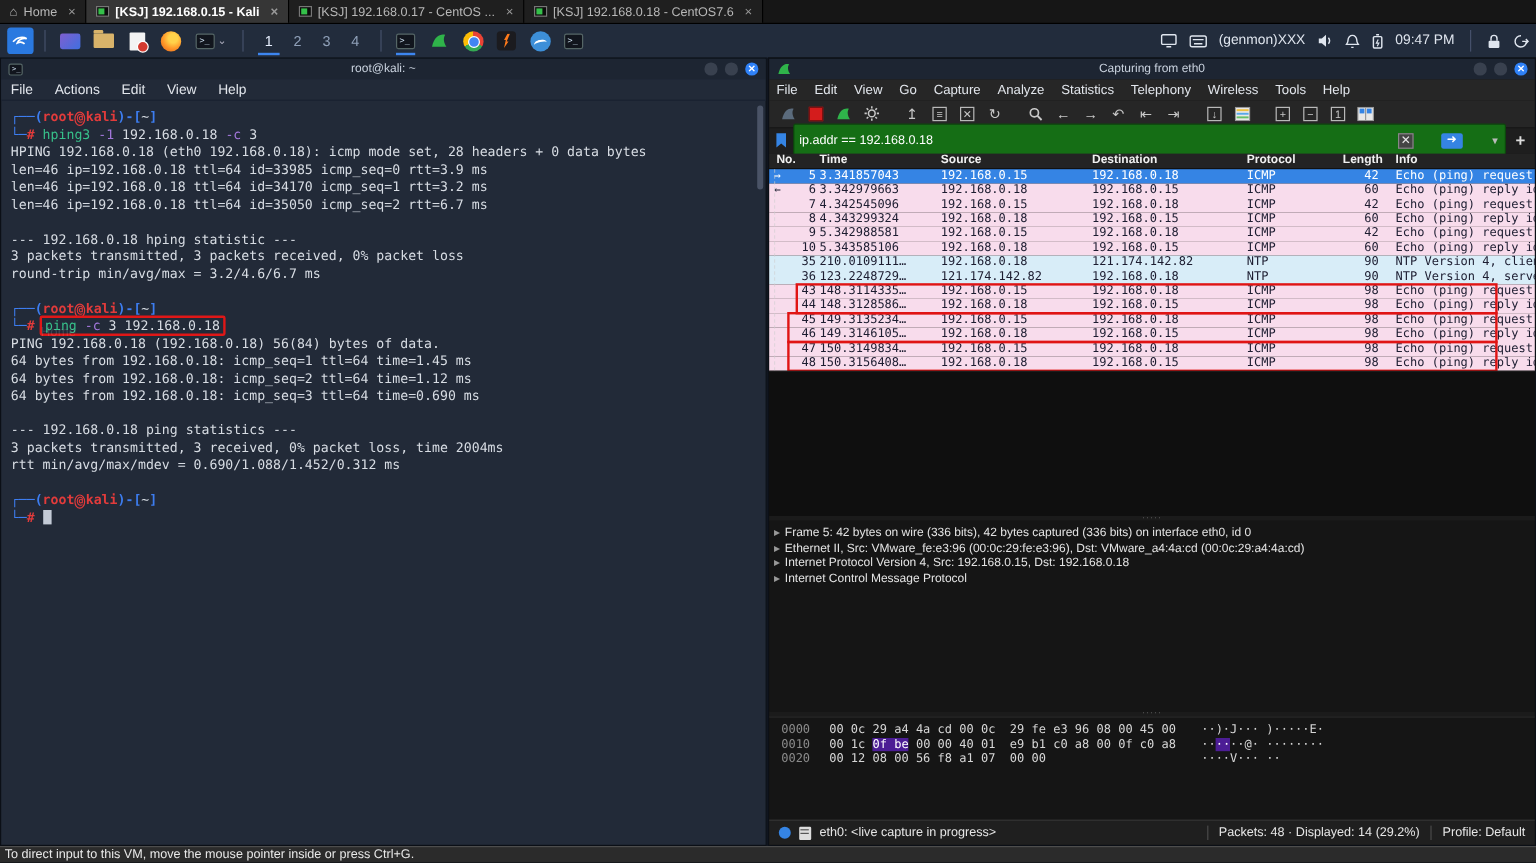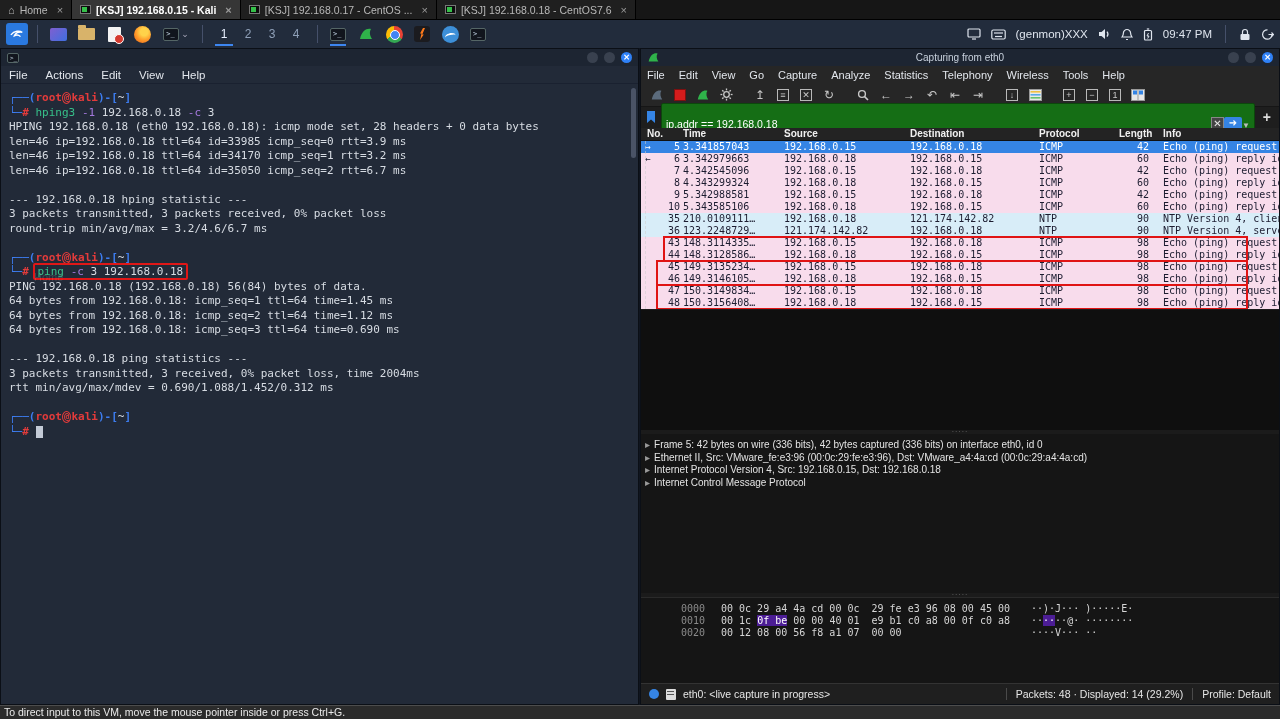--- a/index.html
+++ b/index.html
@@ -86,21 +86,21 @@
   #ws-menubar span { padding:2px 6px; }
   #ws-toolbar { height:23px; background:#262626; border-bottom:1px solid #161616; display:flex; align-items:center; gap:3px; padding:0 6px; }
   .tbtn { width:20px; height:18px; display:flex; align-items:center; justify-content:center;
           color:#c8c8c8; font-size:12px; border-radius:2px; }
   .tbtn svg { display:block; }
   .stop-sq { width:12px; height:12px; background:#d41c1c; border:1px solid #7d1010; }
   .sqico { width:12px; height:12px; border:1px solid #b9b9b9; color:#c8c8c8; font-size:9px; line-height:10px; text-align:center; }
   .tgap { width:8px; }
   #ws-filterbar { height:21px; background:#1e1e1e; display:flex; align-items:center; gap:4px; padding:0 4px; }
   #filter-field { flex:1; height:28px; background:#156e15; border:1px solid #0c470c; border-radius:2px;
-                  display:flex; align-items:flex-end; padding:0 4px; gap:0; }
+                  display:flex; align-items:center; padding:0 4px; gap:23px; }
   #filter-input { flex:1; background:transparent; border:none; outline:none; color:#fff;
                   font-size:10.5px; font-family:"Liberation Sans",sans-serif; }
   .f-x { color:#e8e8e8; font-size:10px; background:#444; border:1px solid #888; width:13px; height:13px; line-height:11px; text-align:center; }
   .f-apply { width:18px; height:13px; background:#3584e4; border-radius:2px; color:#fff; font-size:10px; line-height:12px; text-align:center; }
   .f-caret { color:#bbb; font-size:8px; }
   .f-plus { color:#ddd; font-size:14px; font-weight:bold; padding:0 4px; }
 
   #pkt-header { height:13px; background:#232323; border-bottom:1px solid #111; display:flex;
                 font-size:10px; font-weight:bold; color:#f0f0f0; }
   #pkt-rows { position:relative; height:168px; background:#0f0f0f;
@@ -124,21 +124,21 @@
   .redbox { position:absolute; border:2px solid #e01414; pointer-events:none; }
 
   #list-empty { height:122px; background:#0f0f0f; border-top:1px solid #1c1c1c; position:relative; }
   .splitter { height:4px; background:#1b1b1b; text-align:center; color:#666; font-size:7px; line-height:3px; letter-spacing:1px; }
   #ws-details { height:160px; background:#151515; padding:5px 4px; font-family:Liberation Sans, sans-serif;
                 font-size:10px; line-height:12.5px; color:#e4e4e4; }
   .dline { white-space:pre; }
   .dline .arr { color:#9a9a9a; padding-right:4px; }
   #ws-hex { height:86px; background:#151515; border-top:1px solid #2a2a2a; padding:5px 0 0 10px;
             font-family:"DejaVu Sans Mono",monospace; font-size:10px; line-height:12px; color:#d6d6d6; }
-  .hexline { white-space:pre; display:flex;margin-left:30px; }
+  .hexline { white-space:pre; display:flex; }
   .hoff { color:#8a8a8a; width:40px; flex:0 0 auto; }
   .hhex { width:310px; flex:0 0 auto; }
   .hasc { }
   .hl { background:#4c1d95; color:#fff; }
 
   #ws-status { height:21px; background:#1f1f1f; border-top:1px solid #333; display:flex; align-items:center;
                gap:7px; padding:0 8px; font-size:10.5px; color:#e6e6e6; margin-top:auto; }
   .st-dot { width:10px; height:10px; border-radius:50%; background:#3584e4; }
   .st-note { width:10px; height:11px; background:#ddd; position:relative; border-radius:1px; }
   .st-note::after { content:""; position:absolute; left:1px; top:2px; width:7px; height:1.5px; background:#555; box-shadow:0 3px 0 #555; }
@@ -262,20 +262,21 @@
       <svg class="trayico" width="13" height="13" viewBox="0 0 13 13">
         <path d="M11 6.5 A4.7 4.7 0 1 1 6.5 1.8"></path>
           <path d="M7.5 6.5 h5 l-2-2 M12.5 6.5 l-2 2" stroke-width="1.1"></path>
         </svg>
     </div>
   </div>
 
   <div class="window" id="terminal">
     <div class="titlebar">
       <div class="term-mini" style="width:12px;height:10px;font-size:6px;line-height:8px">&gt;_</div>
+      <div class="title-center">root@kali: ~</div>
       <div class="winbtns">
         <div class="wbtn"></div>
         <div class="wbtn"></div>
         <div class="wbtn close">✕</div>
       </div>
     </div>
     <div class="menubar" id="term-menubar">
         <span>File</span>
         <span>Actions</span>
         <span>Edit</span>

